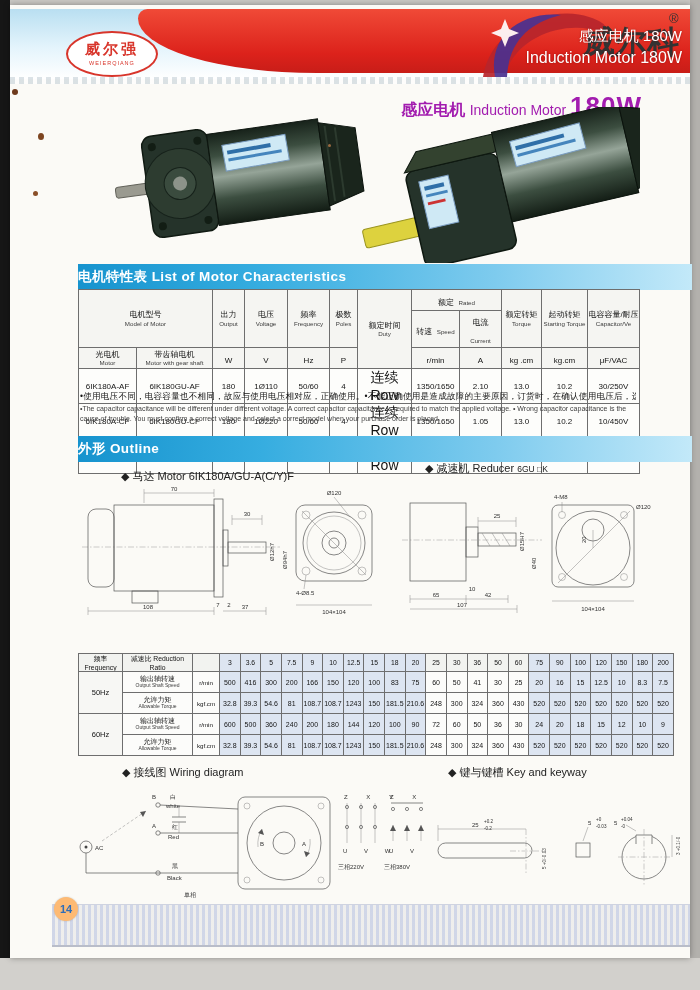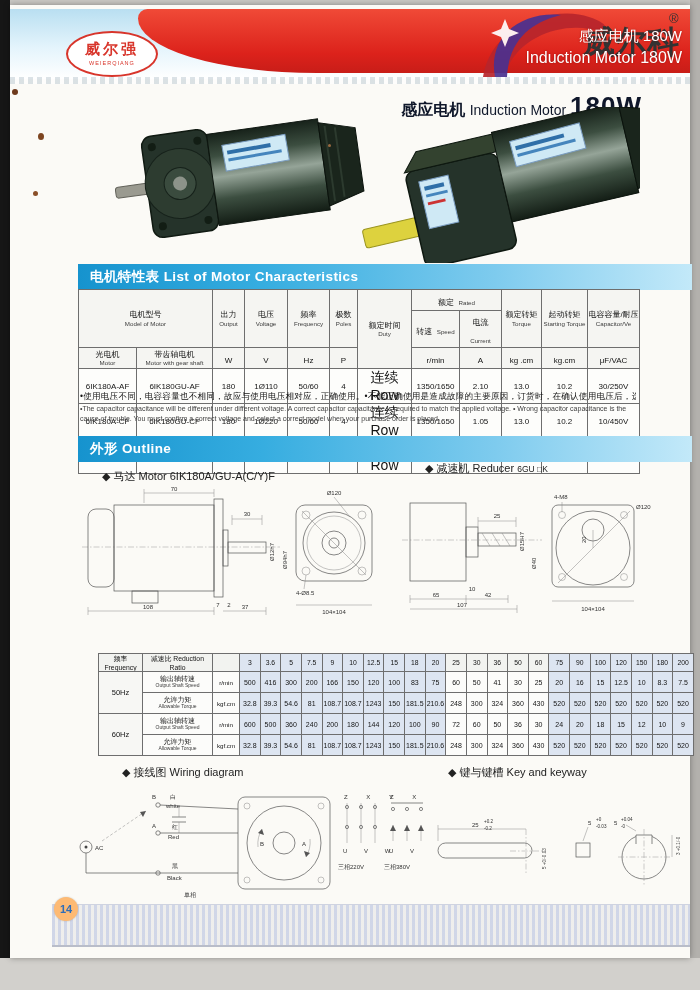--- a/index.html
+++ b/index.html
@@ -17,30 +17,30 @@
   #perf-line{position:absolute;left:0;top:72px;width:680px;height:7px;background:repeating-linear-gradient(90deg,#c9d4da 0 5px,#ffffff 5px 9px);opacity:.65;}
   #logo-oval{position:absolute;left:56px;top:26px;width:92px;height:46px;background:#fff;border:2px solid #d8352b;border-radius:50%;text-align:center;box-sizing:border-box;}
   #logo-oval .t{color:#d8352b;font-weight:bold;font-size:15px;letter-spacing:3px;margin-top:7px;}
   #logo-oval .s{color:#d8352b;font-size:5.5px;letter-spacing:1px;margin-top:1px;}
   #wm{position:absolute;left:455px;top:0;width:225px;height:78px;}
   #band-text{position:absolute;right:8px;top:22px;width:300px;text-align:right;color:#fff;}
   #band-text .cn{font-size:15px;text-shadow:0 0 2px rgba(120,0,0,.6);}
   #band-text .en{font-size:16px;margin-top:3px;text-shadow:0 0 2px rgba(120,0,0,.6);}
 
   
-  #page-title{position:absolute;right:48px;top:86px;width:400px;text-align:right;color:#0f172a;}
+  #page-title{position:absolute;right:48px;top:86px;width:400px;text-align:right;color:#a21caf;}
   #page-title .cn{font-size:16px;font-weight:bold;}
   #page-title .en{font-size:14px;}
   #page-title .pw{font-size:26px;font-weight:bold;letter-spacing:1px;}
 
   
   #photos{position:absolute;left:90px;top:102px;}
 
   
-  .sec-banner{position:absolute;left:68px;width:614px;height:26px;box-sizing:border-box;padding-left:12px;line-height:25px;color:#fff;font-size:13.5px;font-weight:bold;letter-spacing:.4px;background:linear-gradient(90deg,#1693ce 0%,#36ade0 30%,#7ecbee 68%,#c3e9f9 100%);}
+  .sec-banner{position:absolute;left:68px;width:614px;height:26px;box-sizing:border-box;line-height:25px;color:#fff;font-size:13.5px;font-weight:bold;letter-spacing:.4px;background:linear-gradient(90deg,#1693ce 0%,#36ade0 30%,#7ecbee 68%,#c3e9f9 100%);}
 
   
   #char-table{position:absolute;left:68px;top:284px;width:561px;border-collapse:collapse;table-layout:fixed;text-align:center;color:#141414;}
   #char-table th,#char-table td{border:1px solid #6e6e6e;padding:0;overflow:hidden;}
   #char-table th{background:#f5f5f2;font-weight:normal;}
   #char-table .cn{font-size:8px;line-height:1.15;}
   #char-table .en{font-size:6.2px;color:#3c3c3c;line-height:1.15;}
   #char-table td{font-size:8px;height:17px;background:#fdfdfb;}
   #char-table .r1{height:21px;} #char-table .r2{height:15px;} #char-table .r3{height:21px;margin-top:32px;}
   #char-table td.duty{font-size:14px;}
@@ -54,21 +54,21 @@
   .draw-label{position:absolute;font-size:11px;color:#222;}
   .draw-label .code{font-size:8.5px;}
   svg text{fill:#333;}
   svg .dim{font-size:6px;fill:#333;}
   svg .dims{font-size:4.6px;fill:#333;}
   svg .ln{stroke:#555;stroke-width:.7;fill:none;}
   svg .thin{stroke:#888;stroke-width:.5;fill:none;}
   svg .cl{stroke:#999;stroke-width:.5;stroke-dasharray:6 2 1.5 2;fill:none;}
 
   
-  #gear-table{position:absolute;left:68px;top:648px;width:596px;border-collapse:collapse;table-layout:fixed;text-align:center;color:#141414;margin-left:20px;}
+  #gear-table{position:absolute;left:68px;top:648px;width:596px;border-collapse:collapse;table-layout:fixed;text-align:center;color:#141414;}
   #gear-table th,#gear-table td{border:1px solid #6e6e6e;padding:0;overflow:hidden;font-weight:normal;}
   #gear-table th{font-size:6.8px;background:#f2f3f0;height:16px;}
   #gear-table td{font-size:7px;height:20px;background:#fcfcfa;}
   #gear-table td.tint,#gear-table th.tint{background:#dde5f1;}
   #gear-table .labcell .cn{font-size:7px;line-height:1.2;}
   #gear-table .labcell .en{font-size:5px;color:#3c3c3c;line-height:1.1;}
   #gear-table .unitcell{font-size:6.2px;}
   #gear-table .freqcell{font-size:7.5px;background:#f7f7f4;}
 
   
@@ -287,21 +287,21 @@
         </tbody>
     </table>
 
     <div id="note">
       <div class="cn">•使用电压不同，电容容量也不相同，故应与使用电压相对应，正确使用。•不能正确使用是造成故障的主要原因，订货时，在确认使用电压后，选择正确的型号进行</div>
       <div class="en">•The capacitor capacitance will be different under different voltage. A correct capacitor capacitance is required to match the applied voltage. • Wrong capacitor capacitance is the cause of trouble. You must confirm a correct voltage and select a correct model when your purchase order is placed.</div>
     </div>
 
     <div class="sec-banner" style="top:431px">外形 Outline</div>
 
-    <div class="draw-label" style="left:92px;top:464px">◆ 马达 Motor 6IK180A/GU-A(C/Y)F</div>
+    <div class="draw-label" style="left:111px;top:464px">◆ 马达 Motor 6IK180A/GU-A(C/Y)F</div>
     <div class="draw-label" style="left:415px;top:456px">
       <span>◆ 减速机 Reducer</span>
       <span class="code">6GU □K</span>
     </div>
 
     <svg style="position:absolute;left:72px;top:478px" width="300" height="134" viewBox="0 0 300 134">
       <g>
         <line class="cl" x1="0" y1="64" x2="198" y2="64"></line>
         <rect class="ln" x="6" y="26" width="26" height="78" rx="8"></rect>
         <rect class="ln" x="32" y="22" width="100" height="86"></rect>

